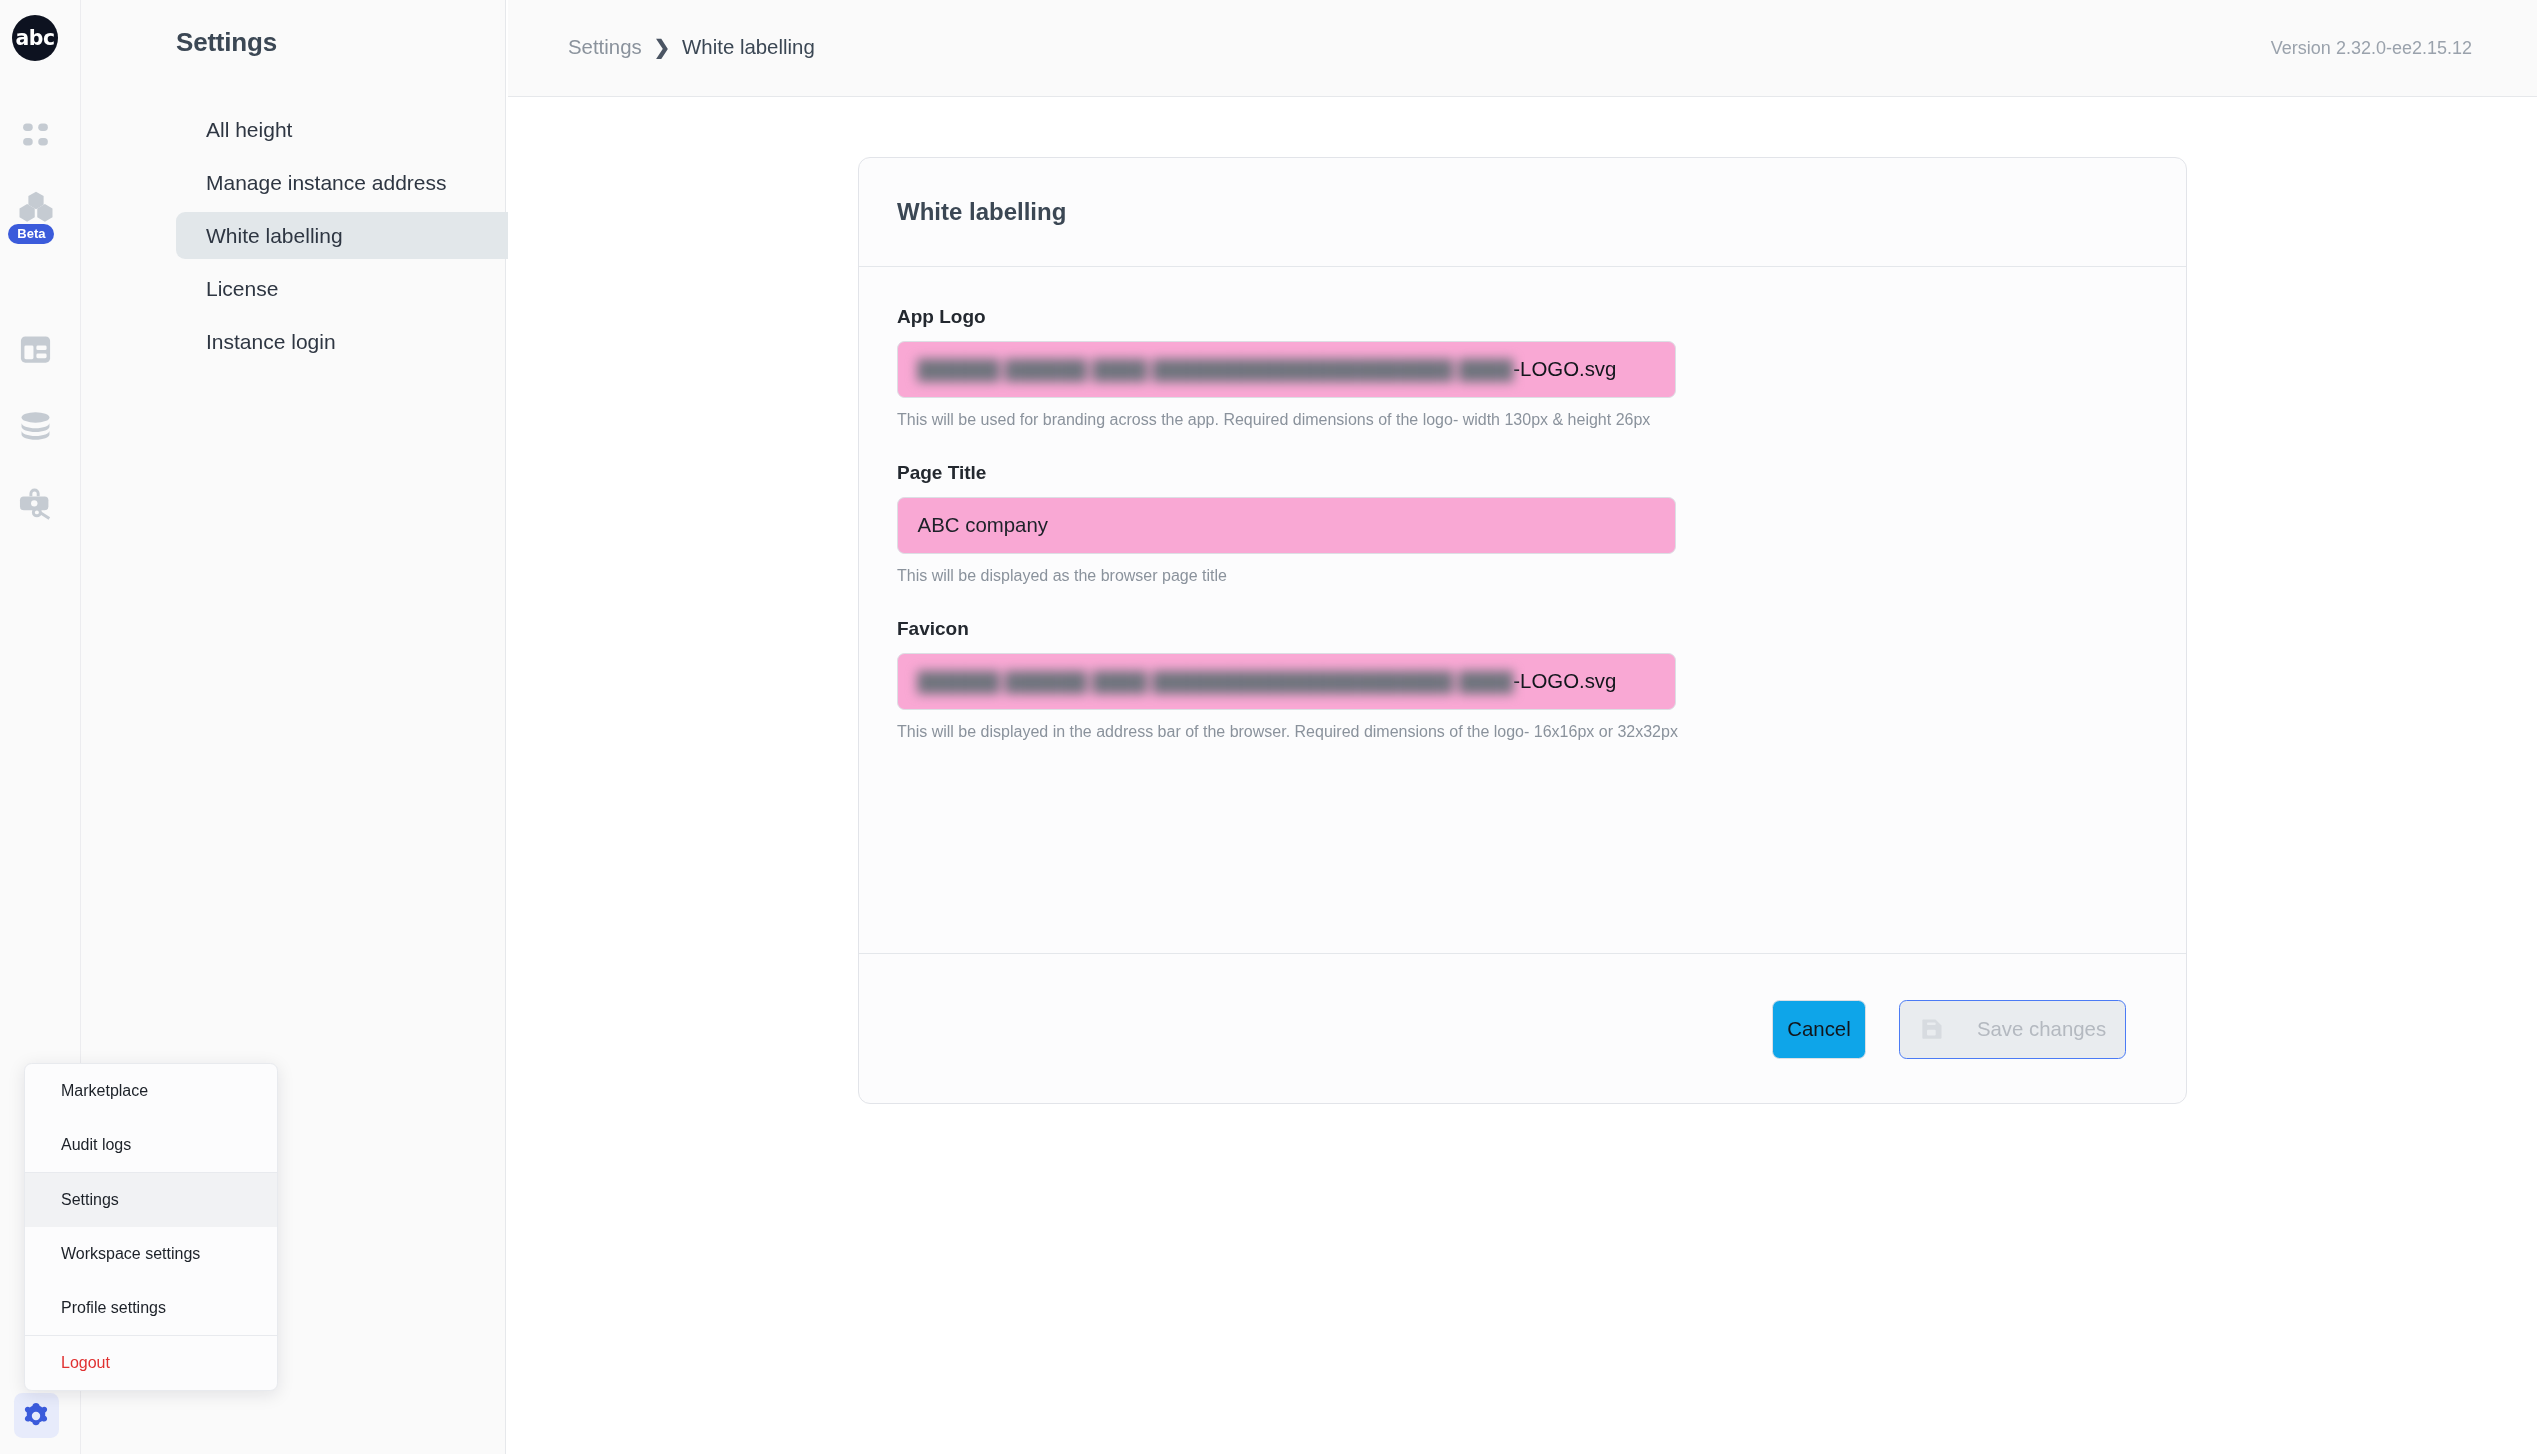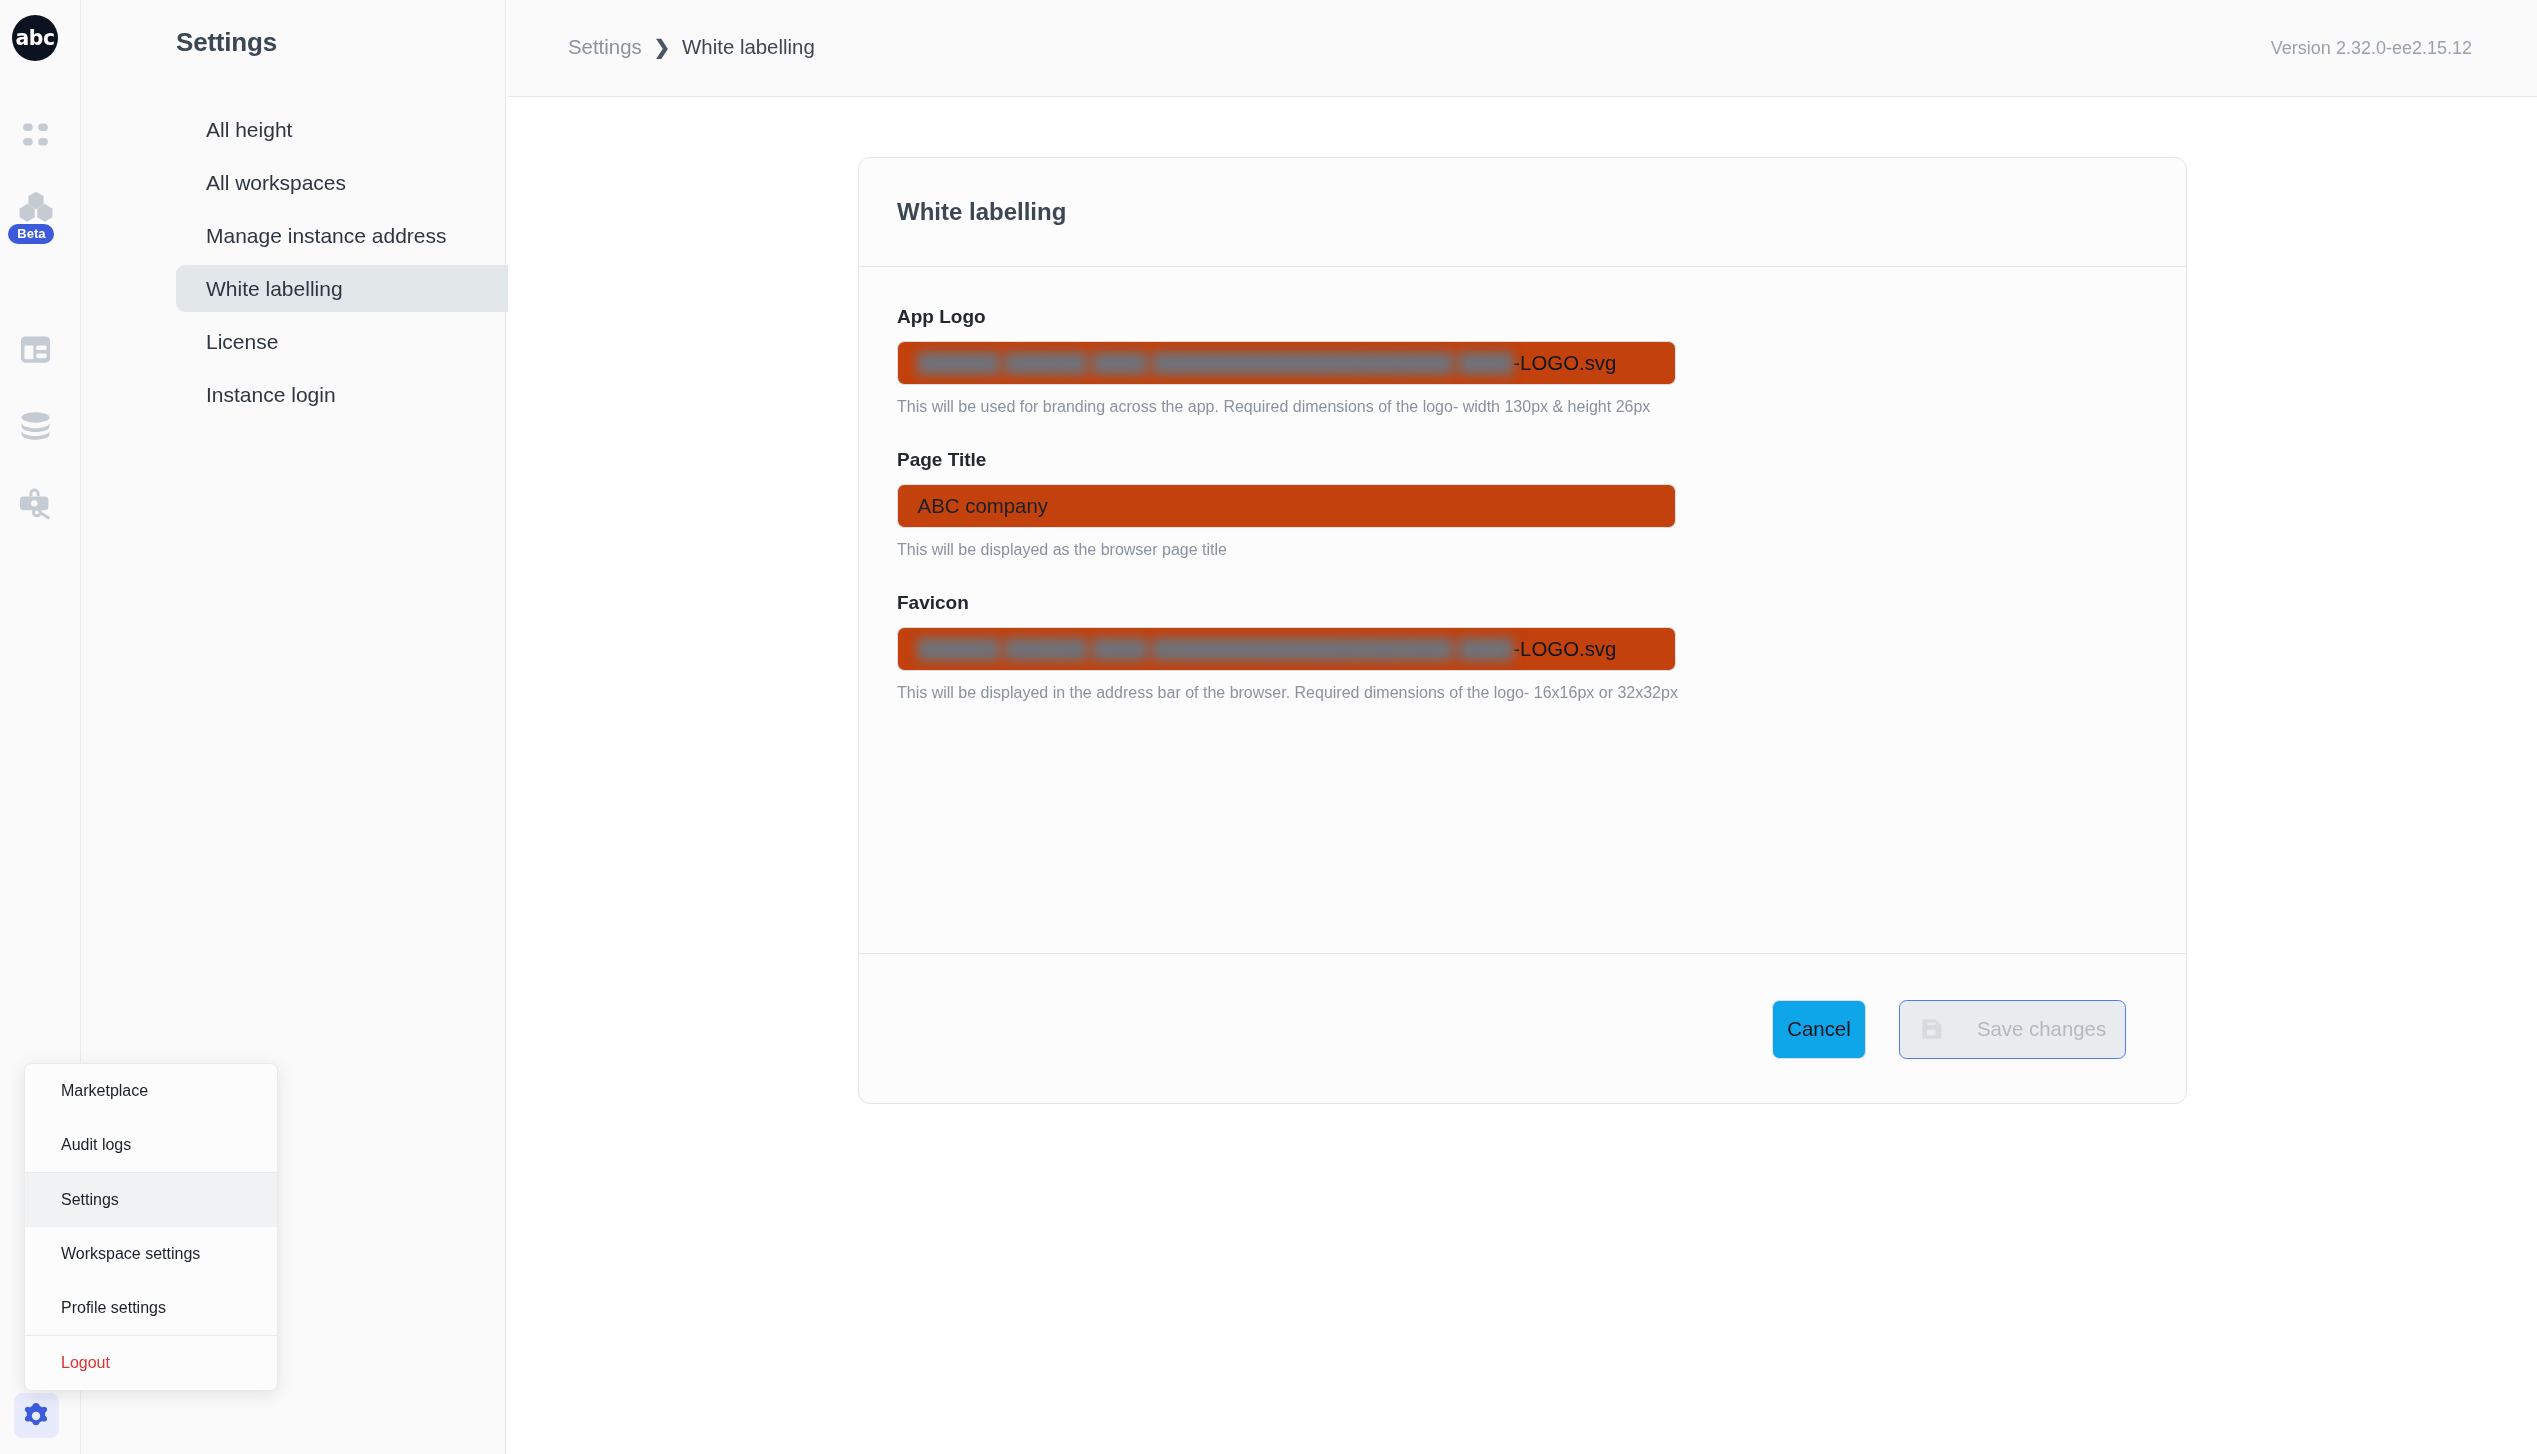--- a/index.html
+++ b/index.html
@@ -123,23 +123,23 @@
     padding-right: 60px; gap: 33px;
   }
 
   
   .field { margin-bottom: 33px; }
   .field-label {
     font-size: 19px; font-weight: 600; color: #23282f;
     margin-bottom: 13px; display: block;
   }
   .field-input {
-    width: 779px; height: 44px;
+    width: 779px; height: 57px;
     border: 1.5px solid #dcdfe4; border-radius: 7.6px;
-    background: #c2410c;
+    background: #f9a8d4;
     display: flex; align-items: center;
     padding: 0 19.6px;
     font-size: 20.4px; color: #1c2128;
     overflow: hidden;
   }
   .field-hint {
     margin-top: 13px; font-size: 16px; color: #8a929c;
   }
   .blur-text {
     filter: blur(5.3px);
@@ -254,23 +254,20 @@
         <path d="M12 1.6c-1.5 0-2.7 1-2.95 2.4A8.3 8.3 0 0 0 7.1 5.1C5.95 4.3 4.4 4.4 3.6 5.45c-.85 1.1-.6 2.6.5 3.4.2.15.4.3.6.4a8.3 8.3 0 0 0 0 2.5c-.2.1-.4.25-.6.4-1.1.8-1.35 2.3-.5 3.4.8 1.05 2.35 1.15 3.5.35.55.45 1.2.82 1.95 1.1.25 1.4 1.45 2.4 2.95 2.4s2.7-1 2.95-2.4a8.3 8.3 0 0 0 1.95-1.1c1.15.8 2.7.7 3.5-.35.85-1.1.6-2.6-.5-3.4a6.8 6.8 0 0 0-.6-.4 8.3 8.3 0 0 0 0-2.5c.2-.1.4-.25.6-.4 1.1-.8 1.35-2.3.5-3.4-.8-1.05-2.35-1.15-3.5-.35A8.3 8.3 0 0 0 14.95 4C14.7 2.6 13.5 1.6 12 1.6zm0 7.05a3.35 3.35 0 1 1 0 6.7 3.35 3.35 0 0 1 0-6.7z"></path>
       </svg>
     </button>
   </div>
 
   <div class="settings-sidebar">
     <div class="sidebar-title">Settings</div>
     <div class="sidebar-nav">
       <div class="nav-item">
         <span>All height</span>
-      </div>
-      <div class="nav-item">
-        <span>All workspaces</span>
       </div>
       <div class="nav-item">
         <span>Manage instance address</span>
       </div>
       <div class="nav-item active">
         <span>White labelling</span>
       </div>
       <div class="nav-item">
         <span>License</span>
       </div>

